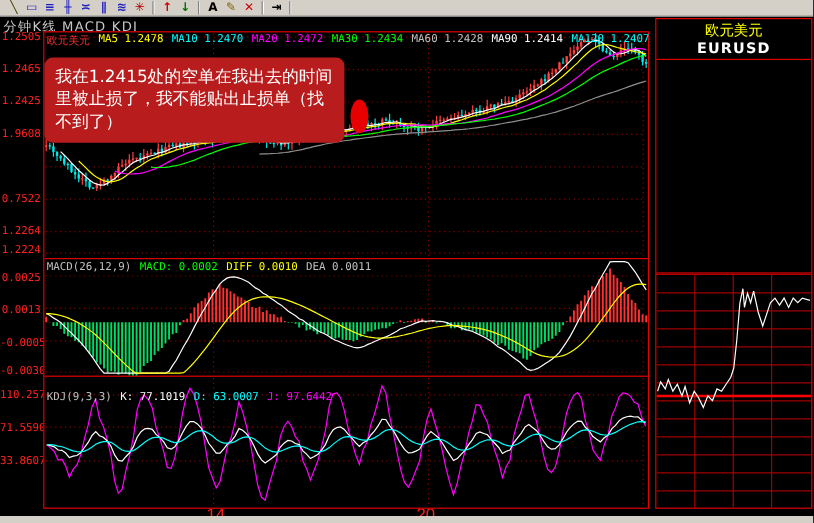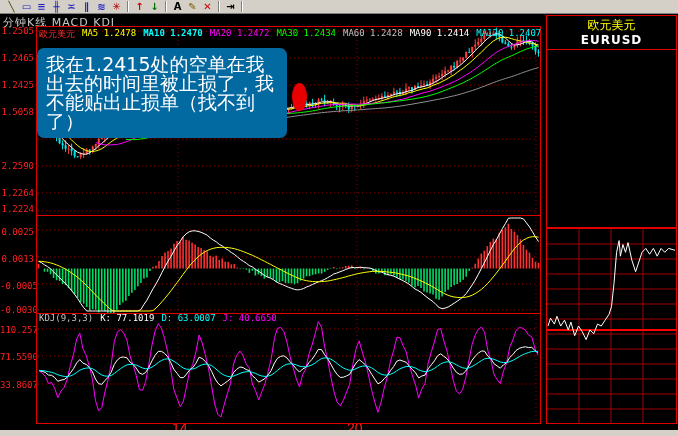--- a/index.html
+++ b/index.html
@@ -16,22 +16,22 @@
               font-family:"DejaVu Sans Mono",monospace;}
   .xaxis-label{position:absolute;top:420px;font-size:14px;color:#ff2020;font-family:Liberation Sans, sans-serif;}
   
   .chartframe{position:absolute;left:36px;top:26px;width:505px;height:398px;
               border:1px solid #e00000;box-sizing:border-box;background:#000;}
   .pane{display:block;}
   #svg-macd,#svg-kdj{border-top:1px solid #e00000;}
   .overlay-row{position:absolute;left:2px;display:flex;gap:7px;font-size:9px;white-space:nowrap;
                font-family:"DejaVu Sans Mono",monospace;pointer-events:none;}
   
-  .annotation{position:absolute;left:37px;top:48px;width:232px;background:#0369a1;color:#fff;
-              font-size:19px;line-height:19px;padding:7px 9px;border-radius:7px;}
+  .annotation{position:absolute;left:37px;top:48px;width:232px;background:#b91c1c;color:#fff;
+              font-size:14px;line-height:19px;padding:7px 9px;border-radius:7px;}
   .balloon{position:absolute;left:292px;top:83px;width:15px;height:28px;background:#e80000;border-radius:50%;}
   
   .quote{position:absolute;left:546px;top:15px;width:131px;height:213px;border:1px solid #e00000;
          background:#000;box-sizing:border-box;display:flex;flex-direction:column;}
   .qtitle-cn{color:#ffff00;text-align:center;font-size:12px;height:17px;line-height:19px;}
   .qtitle-en{color:#fff;font-weight:bold;text-align:center;font-size:12px;height:16px;line-height:15px;letter-spacing:1px;}
   .qdivider{height:1px;background:#e00000;flex:none;}
   .qrows{flex:1;display:flex;flex-direction:column;}
   
   .tick{position:absolute;left:546px;top:228px;width:131px;height:196px;border:1px solid #e00000;
@@ -61,23 +61,23 @@
       <div class="tsep"></div>
       <div class="tbtn" style="color: rgb(0, 0, 0);">⇥</div>
       <div class="tsep"></div>
     </div>
   <div class="chart-title">分钟K线 MACD KDJ</div>
 
   <div id="yaxis-labels">
       <div class="axis-label" style="top: 26px;">1.2505</div>
       <div class="axis-label" style="top: 53px;">1.2465</div>
       <div class="axis-label" style="top: 80px;">1.2425</div>
-      <div class="axis-label" style="top: 107px;">1.5058</div>
+      <div class="axis-label" style="top: 107px;">1.9608</div>
       <div class="axis-label" style="top: 134px; padding-left: 48px;">1.2344</div>
-      <div class="axis-label" style="top: 161px;">2.2590</div>
+      <div class="axis-label" style="top: 161px;">0.7522</div>
       <div class="axis-label" style="top: 188px;">1.2264</div>
       <div class="axis-label" style="top: 204px;">1.2224</div>
       <div class="axis-label" style="top: 227px;">0.0025</div>
       <div class="axis-label" style="top: 254px;">0.0013</div>
       <div class="axis-label" style="top: 281px;">-0.0005</div>
       <div class="axis-label" style="top: 305px;">-0.0030</div>
       <div class="axis-label" style="top: 325px;">110.2573</div>
       <div class="axis-label" style="top: 352px;">71.5590</div>
       <div class="axis-label" style="top: 380px;">33.8607</div>
     </div>
@@ -624,33 +624,39 @@
         <line x1="141" y1="1" x2="141" y2="108" stroke="#8a0000" stroke-dasharray="1,3"></line>
         <line x1="320" y1="1" x2="320" y2="108" stroke="#8a0000" stroke-dasharray="1,3"></line>
         <line x1="499" y1="1" x2="499" y2="108" stroke="#8a0000" stroke-dasharray="1,3"></line>
         <polyline points="2.0,56.5 5.1,59.2 8.3,62.2 11.4,69.4 14.6,68.6 17.7,74.2 20.8,83.7 24.0,77.0 27.1,73.5 30.2,65.3 33.4,51.3 36.5,40.1 39.7,25.0 42.8,19.2 45.9,34.6 49.1,41.3 52.2,51.6 55.4,65.4 58.5,86.7 61.6,96.9 64.8,93.7 67.9,78.1 71.0,65.9 74.2,50.1 77.3,27.5 80.5,17.8 83.6,15.6 86.7,19.2 89.9,26.0 93.0,41.9 96.2,51.4 99.3,61.7 102.4,75.5 105.6,76.3 108.7,67.4 111.8,50.7 115.0,30.9 118.1,17.0 121.3,9.6 124.4,14.2 127.5,24.4 130.7,37.9 133.8,56.4 136.9,75.7 140.1,84.4 143.2,92.6 146.4,87.2 149.5,72.5 152.6,57.6 155.8,50.2 158.9,38.0 162.1,21.0 165.2,29.0 168.3,40.8 171.5,54.7 174.6,71.9 177.7,90.0 180.9,100.4 184.0,102.9 187.2,90.6 190.3,79.9 193.4,69.9 196.6,49.8 199.7,41.4 202.9,37.0 206.0,41.4 209.1,49.9 212.3,53.9 215.4,70.1 218.5,76.7 221.7,85.9 224.8,77.8 228.0,69.7 231.1,57.7 234.2,44.8 237.4,24.4 240.5,14.2 243.7,13.5 246.8,17.4 249.9,27.9 253.1,42.9 256.2,53.7 259.3,64.8 262.5,73.0 265.6,60.7 268.8,54.7 271.9,40.3 275.0,31.2 278.2,19.7 281.3,7.6 284.5,13.2 287.6,32.6 290.7,46.3 293.9,63.2 297.0,77.8 300.1,88.0 303.3,91.9 306.4,86.3 309.6,77.9 312.7,70.2 315.8,50.6 319.0,34.9 322.1,26.8 325.3,38.1 328.4,48.1 331.5,61.1 334.7,76.4 337.8,88.2 340.9,98.3 344.1,88.2 347.2,74.0 350.4,62.6 353.5,47.1 356.6,36.8 359.8,23.2 362.9,23.8 366.1,31.7 369.2,37.8 372.3,51.5 375.5,62.0 378.6,71.0 381.7,84.0 384.9,74.7 388.0,69.5 391.2,49.0 394.3,37.7 397.4,28.0 400.6,15.6 403.7,14.6 406.8,26.7 410.0,37.0 413.1,51.2 416.3,66.6 419.4,77.2 422.5,79.8 425.7,75.2 428.8,63.5 432.0,46.1 435.1,30.3 438.2,21.2 441.4,15.1 444.5,13.1 447.6,18.3 450.8,36.5 453.9,46.2 457.1,60.8 460.2,65.5 463.3,69.7 466.5,56.8 469.6,49.1 472.8,32.9 475.9,25.9 479.0,16.5 482.2,13.5 485.3,14.0 488.4,16.1 491.6,21.2 494.7,22.7 497.9,34.2 501.0,41.2" fill="none" stroke="#ff00ff" stroke-width="1"></polyline>
         <polyline points="2.0,56.5 5.1,57.4 8.3,58.4 11.4,61.0 14.6,61.3 17.7,63.5 20.8,67.3 24.0,66.1 27.1,65.6 30.2,63.3 33.4,58.9 36.5,54.7 39.7,48.9 42.8,45.6 45.9,49.1 49.1,50.4 52.2,53.3 55.4,57.7 58.5,65.1 61.6,69.7 64.8,70.3 67.9,66.6 71.0,63.3 74.2,58.2 77.3,50.4 80.5,45.8 83.6,43.4 86.7,43.0 89.9,43.8 93.0,48.0 96.2,50.7 99.3,54.1 102.4,59.1 105.6,60.3 108.7,58.4 111.8,53.4 115.0,46.8 118.1,41.3 121.3,37.4 124.4,37.3 127.5,39.3 130.7,42.8 133.8,48.6 136.9,55.4 140.1,59.4 143.2,63.6 146.4,63.6 149.5,60.1 152.6,56.0 155.8,53.6 158.9,49.4 162.1,43.2 165.2,44.5 168.3,47.4 171.5,51.6 174.6,57.4 177.7,64.2 180.9,69.2 184.0,71.8 187.2,69.6 190.3,67.3 193.4,64.8 196.6,58.5 199.7,55.3 202.9,53.0 206.0,53.5 209.1,55.6 212.3,56.5 215.4,61.7 218.5,64.4 221.7,68.1 224.8,66.5 228.0,64.5 231.1,60.9 234.2,56.5 237.4,49.1 240.5,44.3 243.7,42.3 246.8,41.8 249.9,43.9 253.1,47.8 256.2,51.1 259.3,54.9 262.5,58.1 265.6,55.0 268.8,53.4 271.9,48.7 275.0,45.3 278.2,40.7 281.3,35.4 284.5,35.6 287.6,40.7 290.7,44.7 293.9,50.3 297.0,55.9 300.1,60.5 303.3,63.4 306.4,63.2 309.6,61.9 312.7,60.3 315.8,54.4 319.0,49.1 322.1,45.6 325.3,48.2 328.4,50.8 331.5,55.0 334.7,60.3 337.8,65.1 340.9,69.8 344.1,68.2 347.2,64.7 350.4,61.5 353.5,56.5 356.6,52.6 359.8,47.2 362.9,46.0 366.1,47.2 369.2,48.3 372.3,52.2 375.5,55.6 378.6,58.9 381.7,63.9 384.9,62.0 388.0,61.1 391.2,54.8 394.3,50.8 397.4,46.9 400.6,41.7 403.7,39.8 406.8,42.3 410.0,44.7 413.1,48.9 416.3,54.1 419.4,58.3 422.5,60.3 425.7,59.9 428.8,57.0 432.0,51.7 435.1,46.2 438.2,42.2 441.4,39.0 444.5,37.0 447.6,37.2 450.8,42.1 453.9,44.9 457.1,49.8 460.2,52.0 463.3,54.2 466.5,50.8 469.6,48.7 472.8,43.4 475.9,40.5 479.0,36.5 482.2,34.4 485.3,33.3 488.4,32.8 491.6,33.5 494.7,33.3 497.9,36.4 501.0,38.6" fill="none" stroke="#ffffff" stroke-width="1"></polyline>
         <polyline points="2.0,56.5 5.1,56.6 8.3,57.0 11.4,57.7 14.6,58.3 17.7,59.3 20.8,60.7 24.0,61.7 27.1,62.4 30.2,62.5 33.4,61.9 36.5,60.6 39.7,58.5 42.8,56.2 45.9,54.9 49.1,54.1 52.2,53.9 55.4,54.6 58.5,56.5 61.6,58.9 64.8,61.0 67.9,62.0 71.0,62.2 74.2,61.5 77.3,59.5 80.5,57.0 83.6,54.6 86.7,52.5 89.9,50.9 93.0,50.4 96.2,50.5 99.3,51.1 102.4,52.6 105.6,54.0 108.7,54.8 111.8,54.5 115.0,53.1 118.1,51.0 121.3,48.5 124.4,46.5 127.5,45.2 130.7,44.8 133.8,45.5 136.9,47.3 140.1,49.4 143.2,52.0 146.4,54.1 149.5,55.2 152.6,55.3 155.8,55.0 158.9,54.0 162.1,52.0 165.2,50.7 168.3,50.1 171.5,50.4 174.6,51.6 177.7,53.9 180.9,56.7 184.0,59.4 187.2,61.2 190.3,62.3 193.4,62.8 196.6,62.0 199.7,60.8 202.9,59.4 206.0,58.3 209.1,57.8 212.3,57.6 215.4,58.3 218.5,59.4 221.7,61.0 224.8,62.0 228.0,62.4 231.1,62.1 234.2,61.1 237.4,59.0 240.5,56.3 243.7,53.8 246.8,51.6 249.9,50.2 253.1,49.8 256.2,50.0 259.3,50.9 262.5,52.2 265.6,52.7 268.8,52.8 271.9,52.1 275.0,50.9 278.2,49.0 281.3,46.6 284.5,44.6 287.6,43.9 290.7,44.0 293.9,45.2 297.0,47.1 300.1,49.5 303.3,52.0 306.4,54.0 309.6,55.4 312.7,56.3 315.8,56.0 319.0,54.7 322.1,53.1 325.3,52.2 328.4,52.0 331.5,52.5 334.7,53.9 337.8,55.9 340.9,58.4 344.1,60.2 347.2,61.0 350.4,61.1 353.5,60.3 356.6,58.9 359.8,56.8 362.9,54.8 366.1,53.5 369.2,52.5 372.3,52.5 375.5,53.0 378.6,54.1 381.7,55.9 384.9,57.0 388.0,57.7 391.2,57.2 394.3,56.0 397.4,54.4 400.6,52.1 403.7,49.9 406.8,48.5 410.0,47.8 413.1,48.0 416.3,49.1 419.4,50.8 422.5,52.5 425.7,53.8 428.8,54.4 432.0,53.9 435.1,52.5 438.2,50.7 441.4,48.6 444.5,46.5 447.6,44.8 450.8,44.3 453.9,44.4 457.1,45.4 460.2,46.6 463.3,48.0 466.5,48.5 469.6,48.5 472.8,47.6 475.9,46.3 479.0,44.6 482.2,42.7 485.3,41.0 488.4,39.6 491.6,38.5 494.7,37.5 497.9,37.3 501.0,37.6" fill="none" stroke="#00ffff" stroke-width="1"></polyline>
       </svg>
     <div class="overlay-row" id="ma-row" style="top:1px">
         <span style="color: rgb(255, 48, 48);">欧元美元</span>
         <span style="color: rgb(255, 255, 0);">MA5 1.2478</span>
-        <span style="color: rgb(0, 255, 255); font-weight: bold;">MA10 1.2470</span>
+        <span style="color: rgb(0, 255, 255);">MA10 1.2470</span>
         <span style="color: rgb(255, 0, 255);">MA20 1.2472</span>
         <span style="color: rgb(0, 255, 0);">MA30 1.2434</span>
         <span style="color: rgb(192, 192, 192);">MA60 1.2428</span>
         <span style="color: rgb(255, 255, 255);">MA90 1.2414</span>
         <span style="color: rgb(0, 255, 255);">MA120 1.2407</span>
         <span style="color: rgb(255, 128, 128);">MA250 1.2362</span>
       </div>
-    <div class="overlay-row" id="kdj-row" style="top:286px">
+    <div class="overlay-row" id="macd-row" style="top:191px">
+        <span style="color: rgb(192, 192, 192);">MACD(26,12,9)</span>
+        <span style="color: rgb(0, 255, 0);">MACD: 0.0002</span>
+        <span style="color: rgb(255, 255, 0);">DIFF 0.0010</span>
+        <span style="color: rgb(192, 192, 192);">DEA 0.0011</span>
+      </div>
+    <div class="overlay-row" id="kdj-row" style="top:299px">
         <span style="color: rgb(192, 192, 192);">KDJ(9,3,3)</span>
         <span style="color: rgb(255, 255, 255);">K: 77.1019</span>
         <span style="color: rgb(0, 255, 255);">D: 63.0007</span>
-        <span style="color: rgb(255, 0, 255);">J: 40.6650</span>
+        <span style="color: rgb(255, 0, 255);">J: 97.6442</span>
       </div>
   </div>
 
   <div class="annotation">我在1.2415处的空单在我出去的时间里被止损了，我不能贴出止损单（找不到了）</div>
   <div class="balloon"></div>
 
   <div class="quote">
     <div class="qtitle-cn">欧元美元</div>
     <div class="qtitle-en">EURUSD</div>
     <div class="qdivider"></div>

